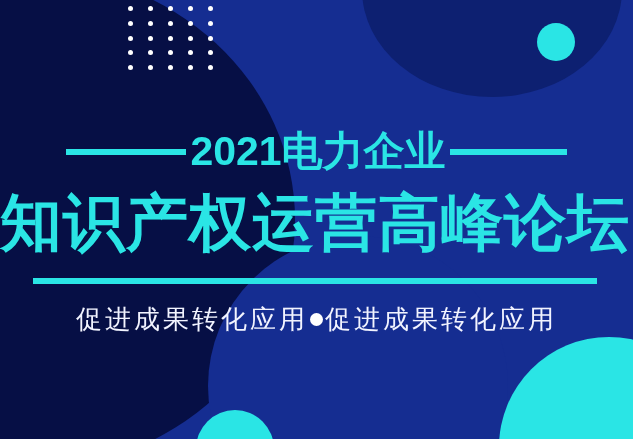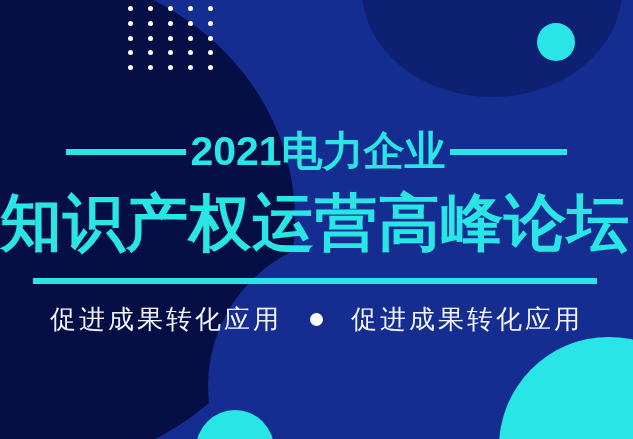--- a/index.html
+++ b/index.html
@@ -155,21 +155,21 @@
   }
 
   .tagline {
     position: absolute;
     left: 0;
     right: 0;
     top: 306px;
     display: flex;
     align-items: center;
     justify-content: center;
-    gap: 28px;
+    gap: 2px;
     color: #f2f4ff;
     font-size: 26px;
     line-height: 1;
     letter-spacing: 3px;
     white-space: nowrap;
   }
   .bullet {
     width: 13px;
     height: 13px;
     border-radius: 50%;

